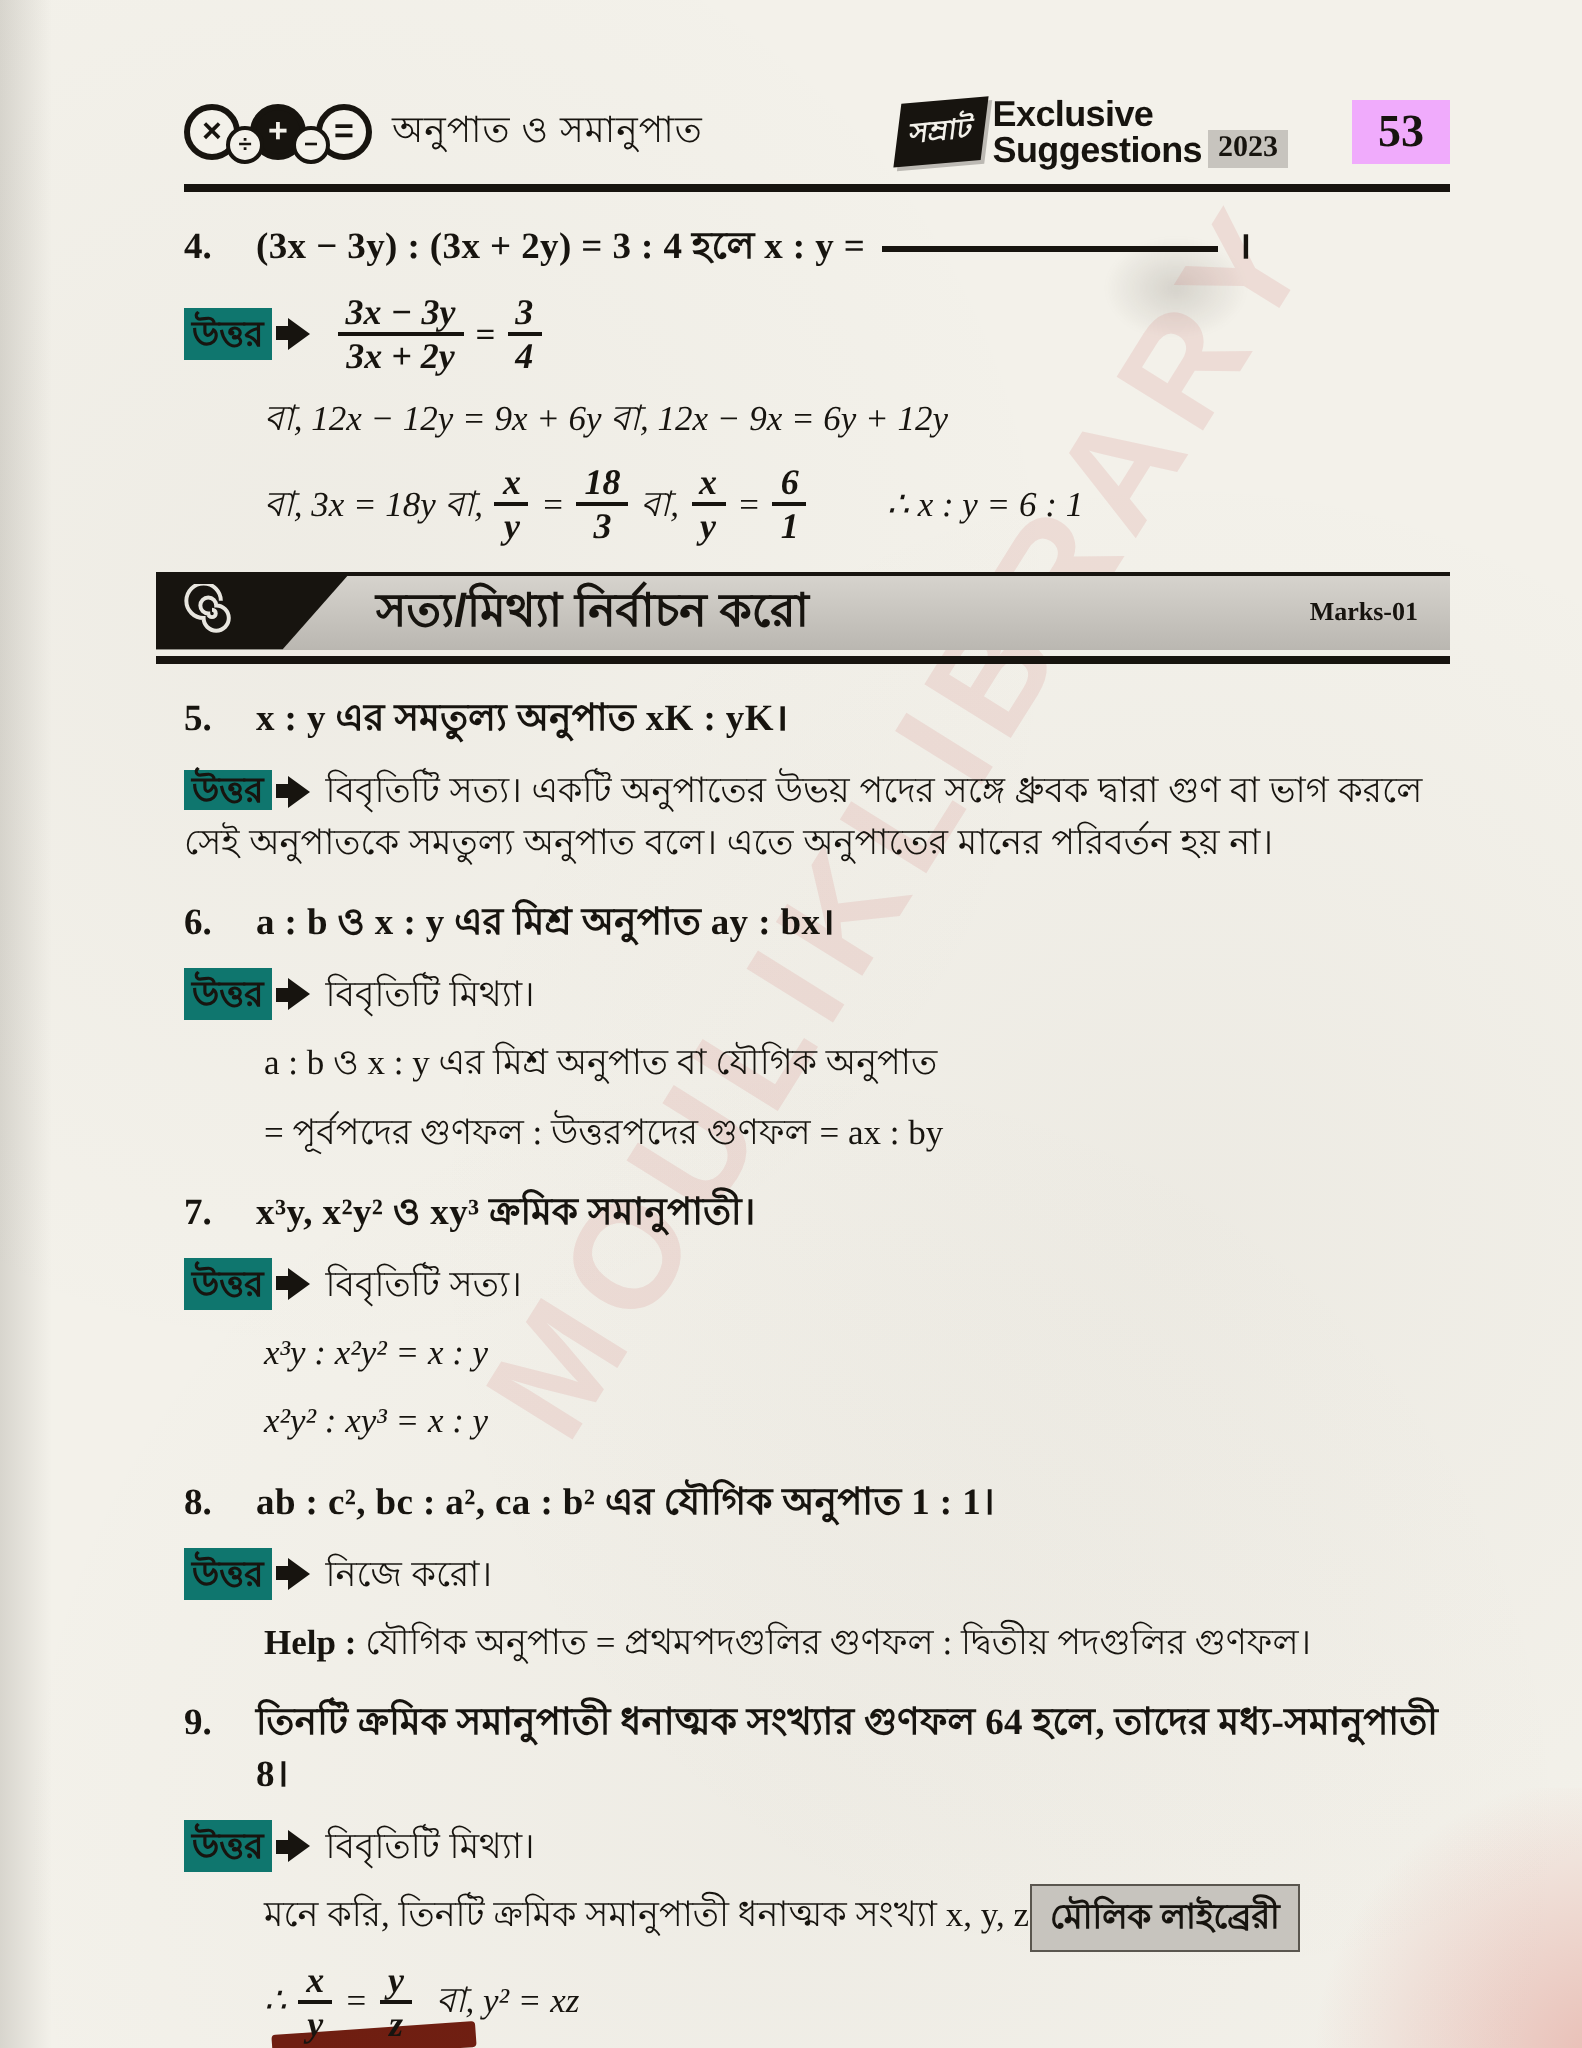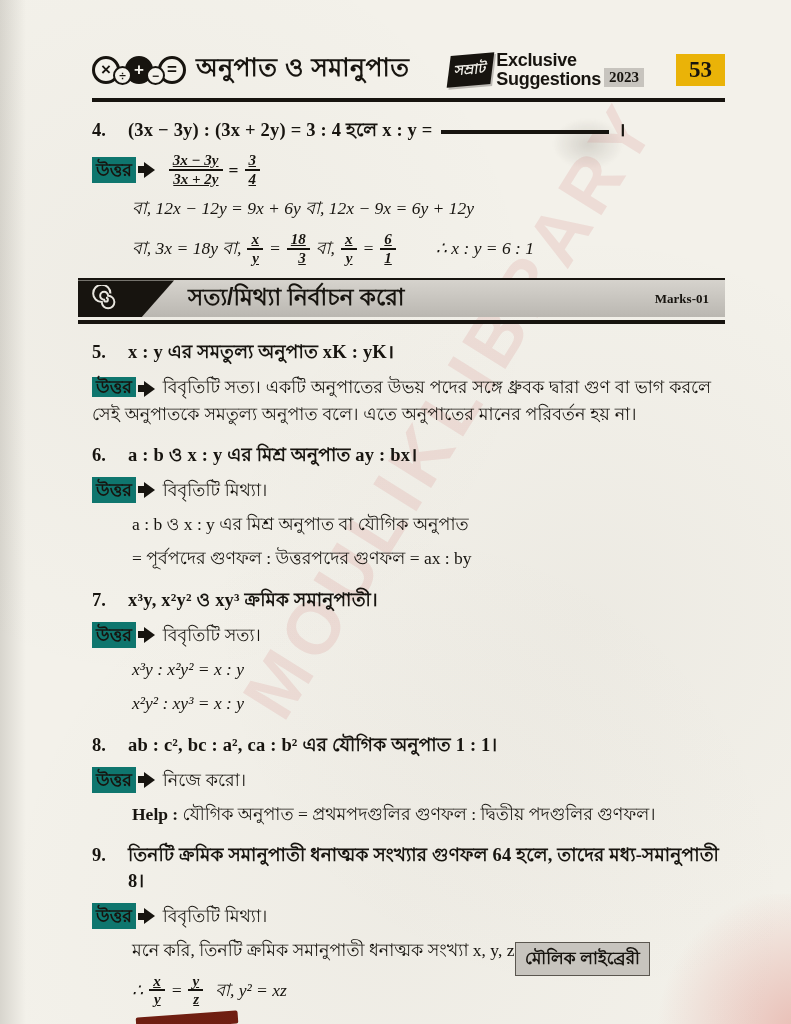--- a/index.html
+++ b/index.html
@@ -23,50 +23,50 @@
   .content{position:relative;padding:48px 66px 0 92px;z-index:2;}
 
   
   .header{display:flex;align-items:center;border-bottom:4px solid #17140f;padding-bottom:7px;}
   .logo{display:flex;align-items:center;margin-right:10px;}
   .circ{border:3px solid #17140f;border-radius:50%;display:flex;align-items:center;justify-content:center;
     font-weight:bold;background:#f3f1ea;box-sizing:border-box;}
   .circ.big{width:28px;height:28px;font-size:17px;}
   .circ.small{width:19px;height:19px;font-size:12px;margin:12px -7px 0 -7px;z-index:2;border-width:2.5px;}
   .circ.filled{background:#17140f;color:#f3f1ea;}
-  .page-title{font-size:25px;font-weight:bold;letter-spacing:.5px;}
+  .page-title{font-size:18px;font-weight:normal;letter-spacing:.5px;}
   .brand{display:flex;align-items:center;margin-left:auto;}
   .brand-tag{background:#17140f;color:#f3f1ea;font-weight:bold;font-size:14px;padding:4px 6px;
     transform:skewX(-12deg) rotate(-5deg);margin-right:4px;box-shadow:2px 2px 0 rgba(23,20,15,.25);}
   .brand-text{font-weight:bold;font-size:18px;line-height:1.02;letter-spacing:-.3px;}
   .brand-year{background:#c7c4be;font-weight:bold;font-size:15px;padding:1px 5px;align-self:flex-end;margin:0 16px 1px 3px;
     font-family:"Liberation Serif",serif;}
-  .page-number{background:#eab308;font-family:"Liberation Serif",serif;font-weight:bold;font-size:23px;
+  .page-number{background:#f0abfc;font-family:"Liberation Serif",serif;font-weight:bold;font-size:23px;
     padding:3px 13px;margin-left:16px;}
 
   
   .q-row{display:flex;gap:12px;font-weight:bold;font-size:18.5px;line-height:1.4;
     font-family:"Liberation Serif",serif;margin-top:16px;}
   .q-num{min-width:24px;}
   .q-text{letter-spacing:.2px;}
   .blank{display:inline-block;width:168px;height:3.5px;background:#17140f;vertical-align:middle;margin:0 10px 0 8px;}
 
   .ans-row{display:flex;align-items:center;flex-wrap:wrap;margin:8px 0 0 0;font-size:17.5px;line-height:1.5;}
   .ans-para{margin:8px 0 0 0;font-size:17.5px;line-height:1.5;}
   .ans-label{background:#0f766e;font-weight:bold;padding:0 4px;white-space:nowrap;font-family:Liberation Serif, serif;}
   .ans-arrow{display:inline-flex;align-items:center;margin:0 8px 0 2px;vertical-align:middle;}
   .ans-arrow .ab{width:6px;height:7px;background:#17140f;display:inline-block;}
   .ans-arrow .ah{width:0;height:0;border-top:8px solid transparent;border-bottom:8px solid transparent;
     border-left:11px solid #17140f;display:inline-block;}
 
   .work{margin:9px 0 0 40px;font-size:17.5px;line-height:1.45;font-family:"Liberation Serif",serif;}
   .work.math{font-style:italic;}
   .mathline{display:flex;align-items:center;flex-wrap:wrap;}
-  .fr{display:inline-flex;flex-direction:column;align-items:flex-end;line-height:1.12;
-    font-family:"Liberation Serif",serif;font-style:italic;font-weight:bold;margin:0 6px;font-size:15px;text-decoration:underline;}
+  .fr{display:inline-flex;flex-direction:column;align-items:center;line-height:1.12;
+    font-family:"Liberation Serif",serif;font-style:italic;font-weight:bold;margin:0 6px;font-size:18px;}
   .fr .fn{border-bottom:2px solid #17140f;padding:0 4px;}
   .fr .fd{padding:0 4px;}
   .mseg{font-family:"Liberation Serif",serif;}
   .bold{font-weight:bold;}
 
   
   .secwrap{margin:12px 0 0 -14px;}
   .secbar{position:relative;height:37px;display:flex;align-items:center;
     background:linear-gradient(#d6d3cd,#bab7b1);border-top:2px solid #17140f;}
   .sec-chip{position:absolute;left:0;top:0;bottom:0;width:96px;background:#17140f;

